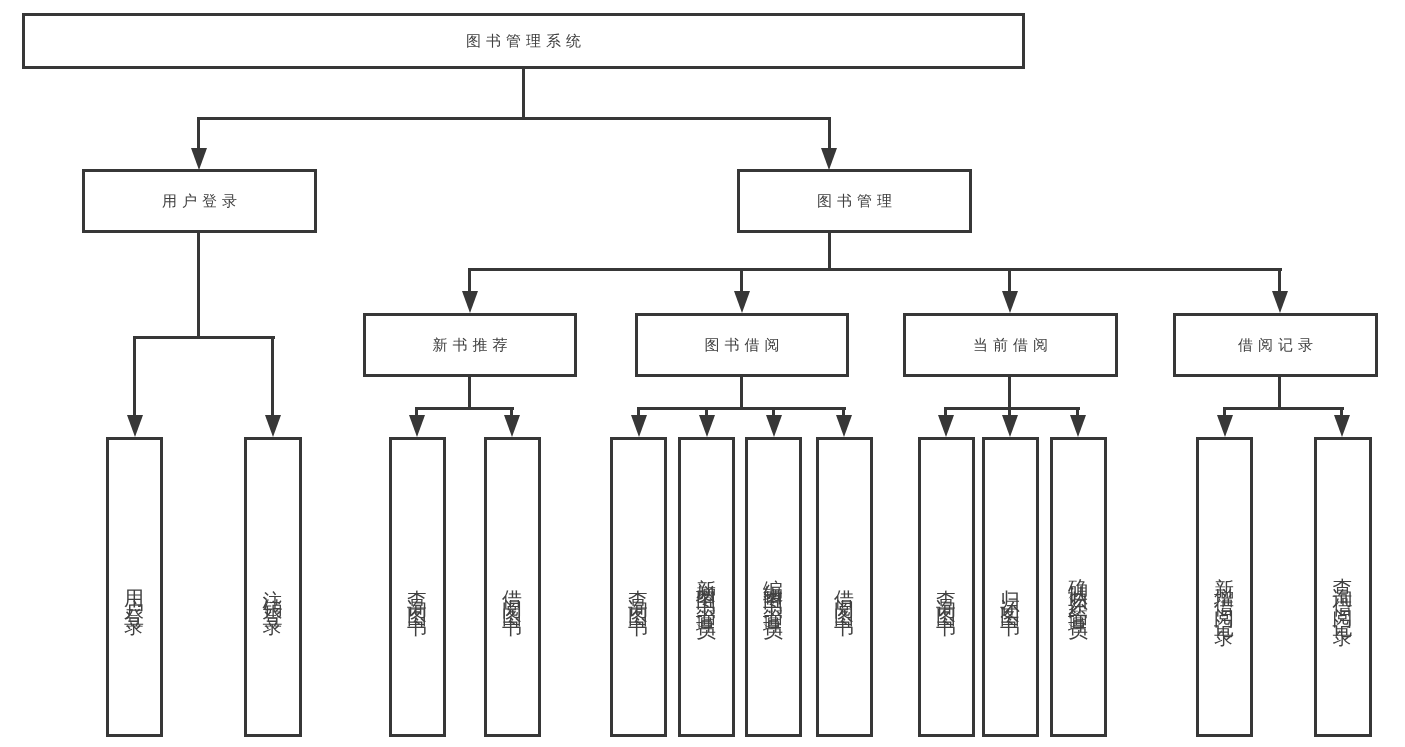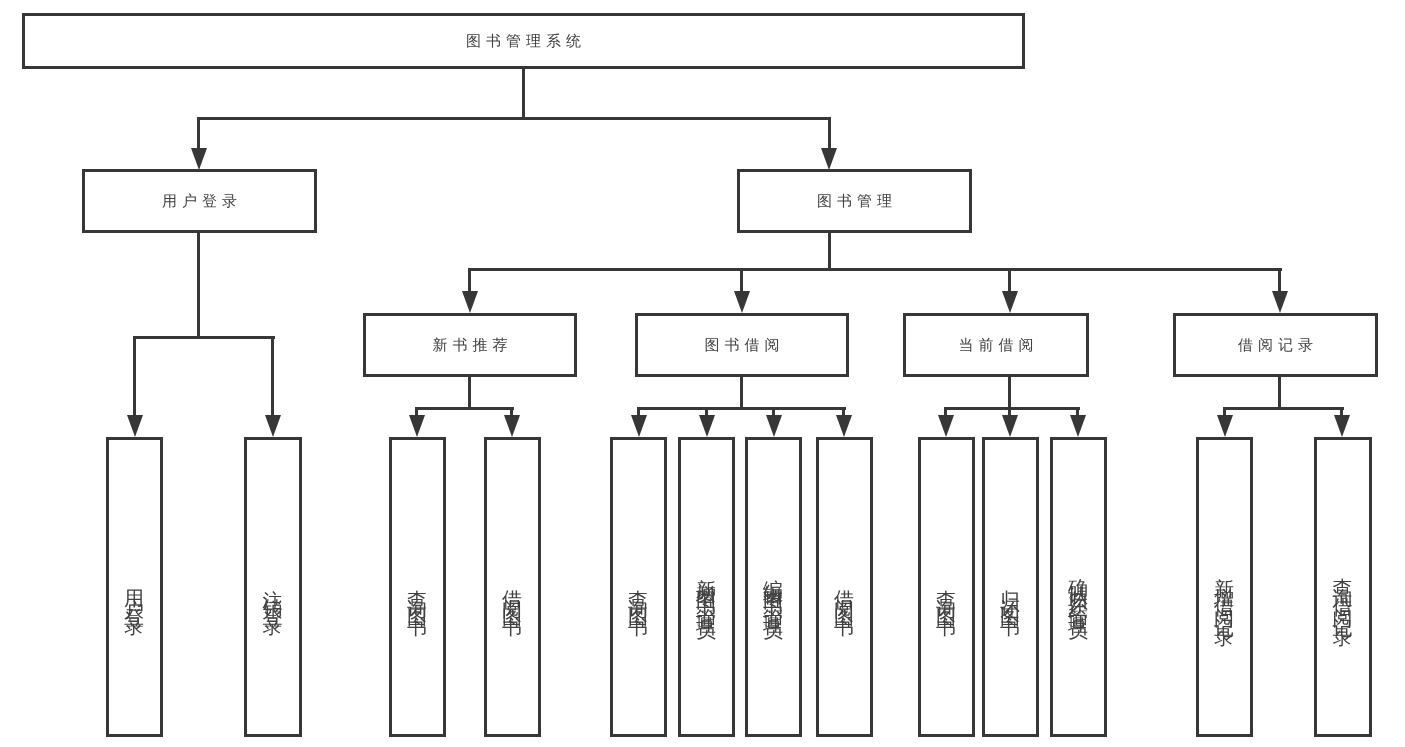--- a/index.html
+++ b/index.html
@@ -67,21 +67,21 @@
   <div class="arrow" style="left:1002px;top:291px;"></div>
   <div class="line" style="left:1278px;top:268px;width:3px;height:26px;"></div>
   <div class="arrow" style="left:1272px;top:291px;"></div>
 
   <div class="box" style="left:363px;top:313px;width:214px;height:64px;">
     <span class="hlabel">新书推荐</span>
   </div>
   <div class="box" style="left:635px;top:313px;width:214px;height:64px;align-items:center;">
     <span class="hlabel">图书借阅</span>
   </div>
-  <div class="box" style="left:903px;top:313px;width:186px;height:64px;">
+  <div class="box" style="left:903px;top:313px;width:215px;height:64px;">
     <span class="hlabel">当前借阅</span>
   </div>
   <div class="box" style="left:1173px;top:313px;width:205px;height:64px;">
     <span class="hlabel">借阅记录</span>
   </div>
 
   <div class="line" style="left:468px;top:377px;width:3px;height:32px;"></div>
   <div class="line" style="left:415px;top:407px;width:99px;height:3px;"></div>
   <div class="line" style="left:415px;top:407px;width:3px;height:12px;"></div>
   <div class="arrow" style="left:409px;top:415px;"></div>

